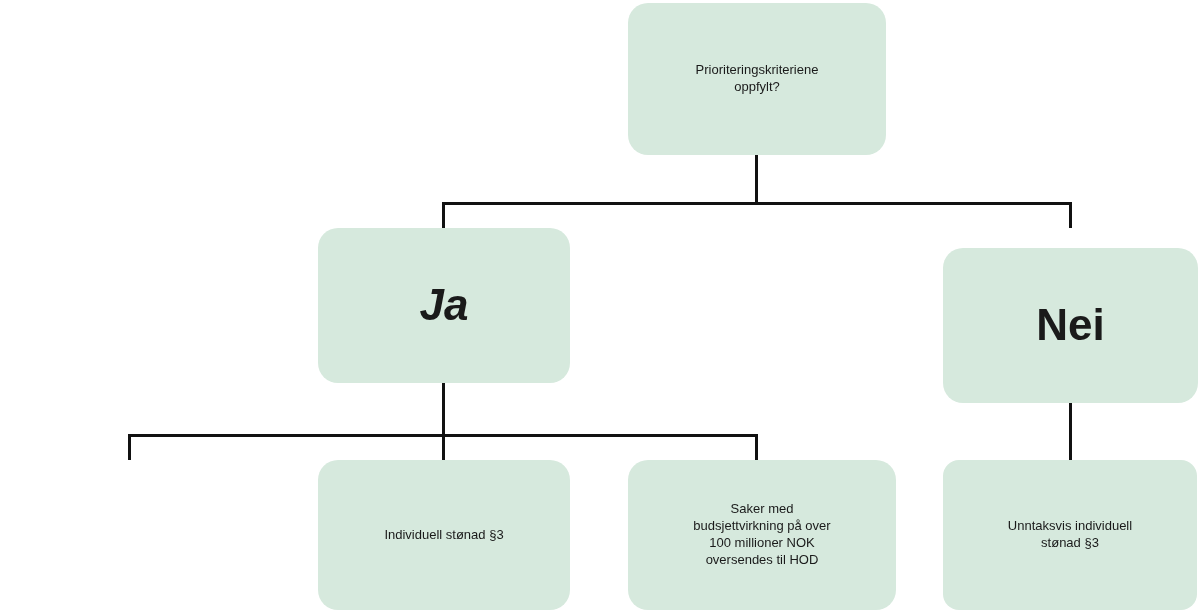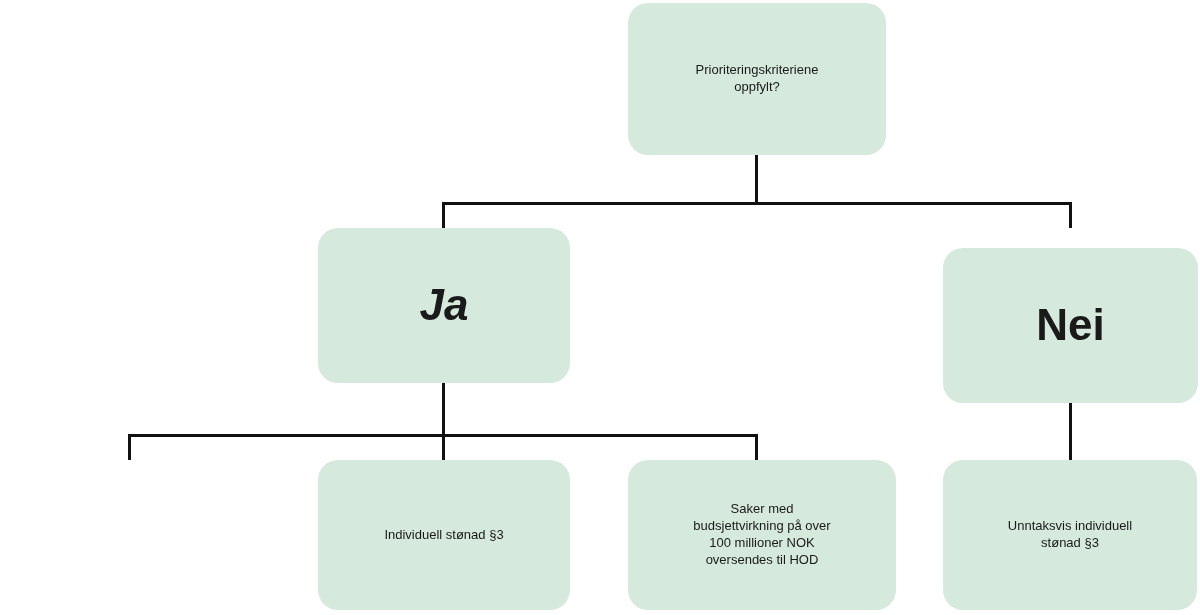--- a/index.html
+++ b/index.html
@@ -68,21 +68,21 @@
     <span class="label">Individuell stønad §3</span>
   </div>
 
   <div class="node" style="left:628px; top:460px; width:268px; height:150px;">
     <span class="label">Saker med
 budsjettvirkning på over
 100 millioner NOK
 oversendes til HOD</span>
   </div>
 
-  <div class="node" style="left:943px; top:460px; width:254px; height:150px;">
+  <div class="node" style="left:943px; top:460px; width:254px; height:150px;border-radius:16px;">
     <span class="label">Unntaksvis individuell
 stønad §3</span>
   </div>
 
   <div class="line" style="left:755px; top:155px; width:3px; height:50px;"></div>
   <div class="line" style="left:442px; top:202px; width:630px; height:3px;"></div>
   <div class="line" style="left:442px; top:202px; width:3px; height:26px;"></div>
   <div class="line" style="left:1069px; top:202px; width:3px; height:26px;"></div>
 
   <div class="line" style="left:442px; top:383px; width:3px; height:77px;"></div>

